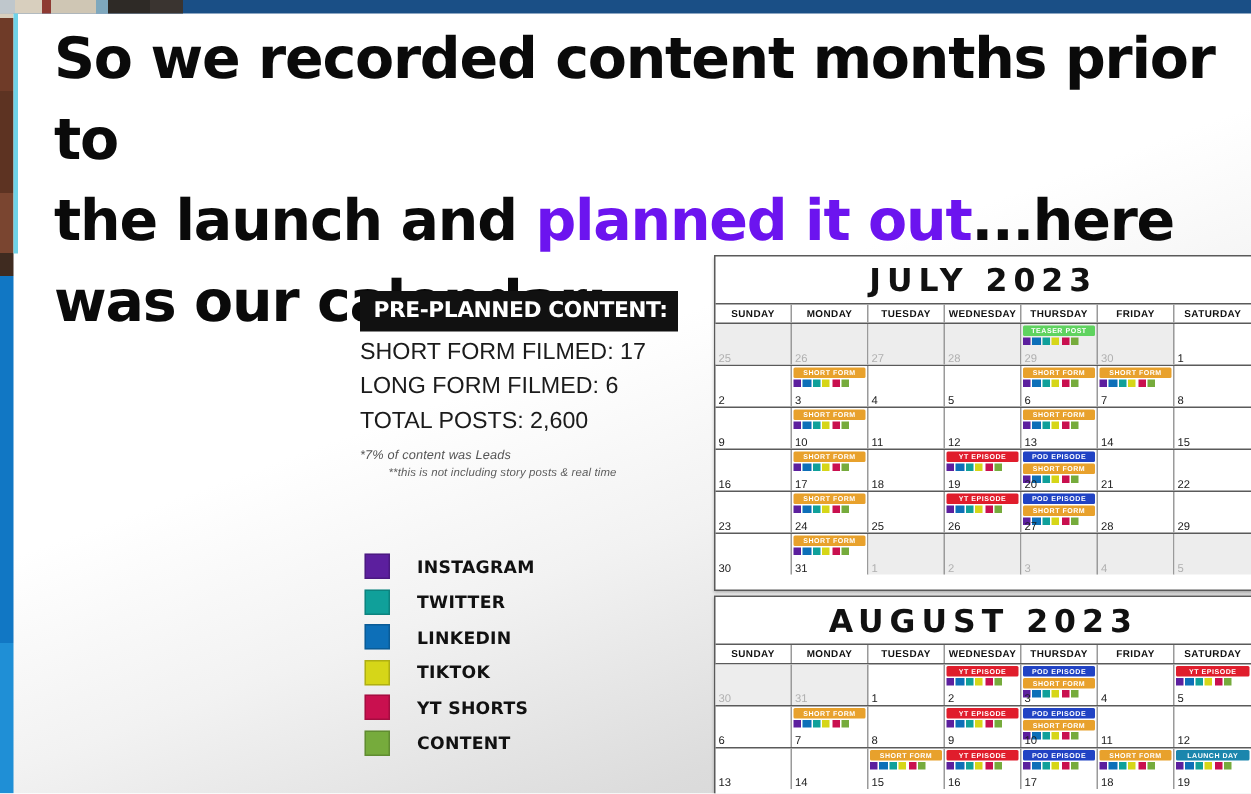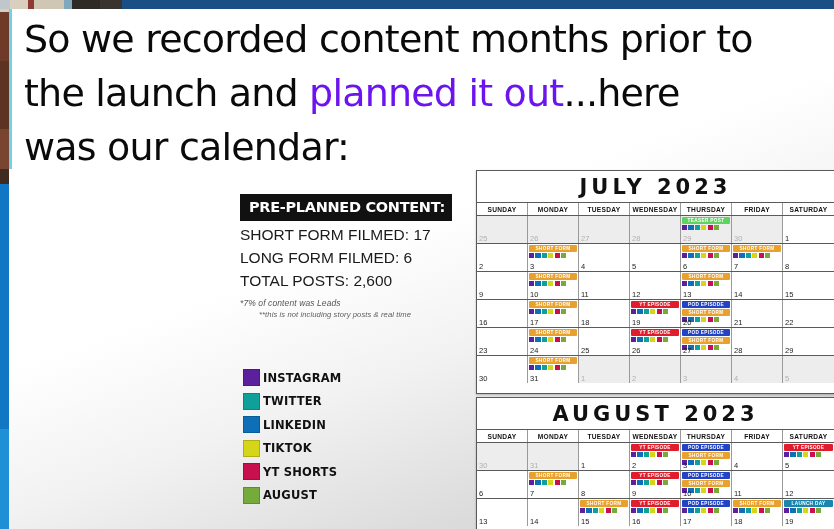--- a/index.html
+++ b/index.html
@@ -13,41 +13,41 @@
 
   
   .edge-top{position:absolute;top:0;left:0;width:834px;height:9px;background:#1a4f86;}
   .edge-top-thumbs{position:absolute;top:0;left:0;width:122px;height:9px;
     background:linear-gradient(90deg,#bfc7cc 0 10px,#d8cfbe 10px 28px,#8e3a32 28px 34px,#cfc6b4 34px 64px,#7fa8bd 64px 72px,#2e2a26 72px 100px,#3a3430 100px 122px);}
   .edge-left{position:absolute;top:9px;left:0;width:9px;height:520px;
     background:linear-gradient(180deg,#d8cfbe 0 3px,#6f3b28 3px 52px,#5d3322 52px 120px,#7a4530 120px 160px,#3f2b20 160px 175px,#1177c4 175px 420px,#1f8fd6 420px 520px);}
   .edge-left-cyan{position:absolute;top:9px;left:9px;width:3px;height:160px;background:#6fd3e8;}
 
   
-  .headline{position:absolute;left:24px;top:12px;width:790px;
-    font-family:"DejaVu Sans",sans-serif;font-weight:normal;font-size:38px;line-height:54px;
+  .headline{position:absolute;left:36px;top:12px;width:790px;
+    font-family:"DejaVu Sans",sans-serif;font-weight:bold;font-size:38px;line-height:54px;
     letter-spacing:-0.8px;color:#0a0a0a;}
   .hl-accent{color:#6c14ef;}
 
   
   .stats{position:absolute;left:240px;top:194px;width:212px;}
   .stats-title{background:#111111;color:#ffffff;
     font-family:"DejaVu Sans",sans-serif;font-weight:bold;font-size:14.5px;letter-spacing:-0.3px;
     padding:5px 7px 6px 9px;display:inline-block;white-space:nowrap;}
   .stat-line{font-family:"Liberation Sans",sans-serif;font-size:15.5px;color:#1b1b1b;
     letter-spacing:0px;margin-top:5px;white-space:nowrap;}
   .footnotes{margin-top:8px;}
   .fn{font-size:8.5px;font-style:italic;color:#555;line-height:11px;letter-spacing:.1px;}
   .fn.small{font-size:7.6px;color:#5d5d5d;margin-left:19px;}
 
   
   .legend{position:absolute;left:243px;top:366px;}
   .legend-row{display:flex;align-items:center;height:23.5px;}
   .legend-swatch{width:15px;height:15px;border:1px solid rgba(0,0,0,.18);}
-  .legend-label{margin-left:3px;font-family:"DejaVu Sans",sans-serif;font-weight:bold;
+  .legend-label{margin-left:18px;font-family:"DejaVu Sans",sans-serif;font-weight:bold;
     font-size:11.5px;color:#111;letter-spacing:.2px;}
 
   
   .cal{position:absolute;background:#ffffff;border:1px solid #5a5a5a;
     box-shadow:0 1px 2px rgba(0,0,0,.25);}
   #cal-july{left:476px;top:170px;width:357px;height:222px;}
   #cal-august{left:476px;top:397px;width:357px;height:140px;}
   .cal-title{text-align:center;font-family:"DejaVu Sans",sans-serif;font-weight:bold;
     font-size:21px;letter-spacing:4px;color:#111;padding:4px 0 3px;
     border-bottom:1px solid #5a5a5a;line-height:24px;}
@@ -114,21 +114,21 @@
       <div class="legend-row">
         <span class="legend-swatch" style="background: rgb(214, 214, 24);"></span>
         <span class="legend-label">TIKTOK</span>
       </div>
       <div class="legend-row">
         <span class="legend-swatch" style="background: rgb(201, 16, 79);"></span>
         <span class="legend-label">YT SHORTS</span>
       </div>
       <div class="legend-row">
         <span class="legend-swatch" style="background: rgb(118, 171, 60);"></span>
-        <span class="legend-label">AUGUST</span>
+        <span class="legend-label">CONTENT</span>
       </div>
     </div>
 
   <div class="cal" id="cal-july">
     <div class="cal-title">JULY 2023</div>
     <div class="dow-row">
         <div class="dow">SUNDAY</div>
         <div class="dow">MONDAY</div>
         <div class="dow">TUESDAY</div>
         <div class="dow">WEDNESDAY</div>

